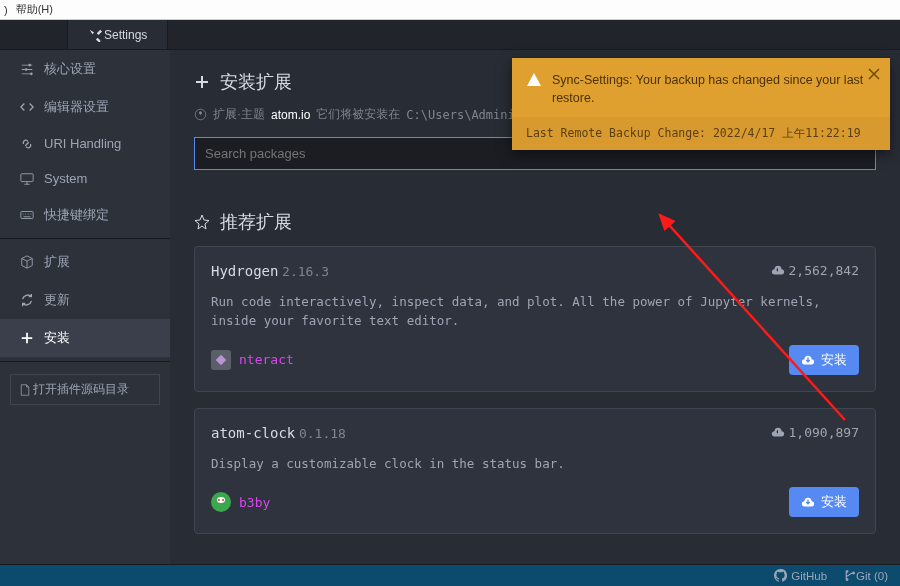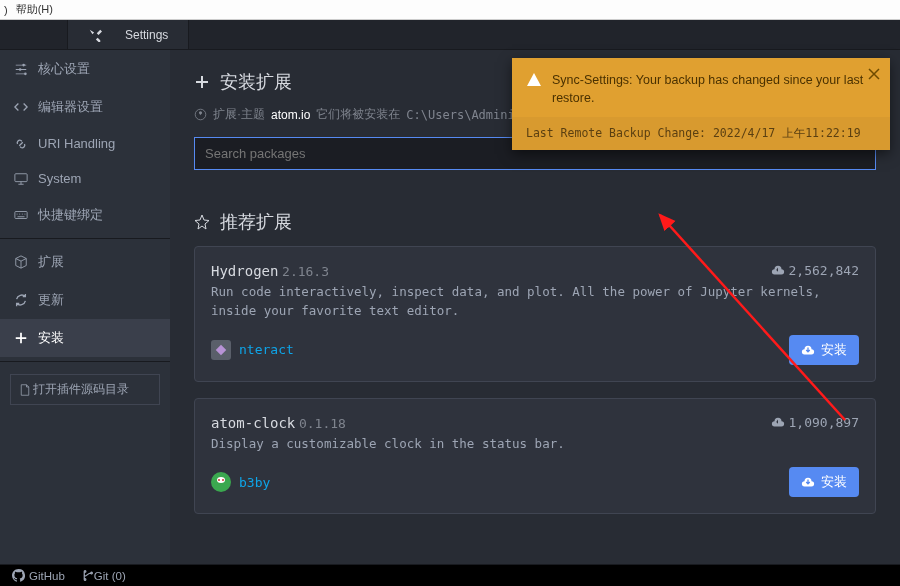--- a/index.html
+++ b/index.html
@@ -1,49 +1,49 @@
 <!DOCTYPE html>
 <html><head>
 <meta charset="utf-8">
 <style>
 * { margin: 0; padding: 0; box-sizing: border-box; }
 body { font-family: -apple-system, "Segoe UI", sans-serif; background: #1d1f23; color: #9da5b4; font-size: 13px; width: 900px; height: 586px; overflow: hidden; position: relative; }
 .menu-bar { height: 20px; background: #fdfdfd; color: #333; font-size: 11px; display: flex; align-items: center; padding-left: 4px; border-bottom: 1px solid #ccc; }
 .menu-bar span { margin-right: 8px; }
 .tab-bar { height: 30px; background: #21242b; display: flex; border-bottom: 1px solid #181a1f; }
 .tab-spacer { width: 68px; border-right: 1px solid #181a1f; }
-.tab { display: flex; align-items: center; padding: 0 20px; background: #282c34; color: #d7dae0; font-size: 12px; border-right: 1px solid #181a1f; gap: 23px; }
+.tab { display: flex; align-items: center; padding: 0 20px; background: #282c34; color: #d7dae0; font-size: 12px; border-right: 1px solid #181a1f; gap: 2px; }
 .main { display: flex; height: calc(100% - 50px - 22px); }
 .sidebar { width: 170px; background: #2c313a; display: flex; flex-direction: column; }
-.side-item { display: flex; align-items: center; padding: 10px 14px; color: #9da5b4; gap: 10px; cursor: pointer; font-size: 13px; }
+.side-item { display: flex; align-items: center; padding: 10px 20px; color: #9da5b4; gap: 10px; cursor: pointer; font-size: 13px; }
 .side-item.active { background: #3a3f4b; color: #fff; }
 .side-sep { height: 1px; background: #181a1f; margin: 4px 0; }
 .side-btn { margin: 8px 10px; border: 1px solid #404552; padding: 6px 8px; font-size: 12px; color: #9da5b4; background: transparent; display: flex; align-items: center; cursor: pointer; }
 .content { flex: 1; background: #282c34; padding: 20px 24px 0 24px; overflow: hidden; }
 .h-row { display: flex; align-items: center; gap: 10px; color: #d7dae0; font-size: 18px; margin-bottom: 12px; }
 .subtext { font-size: 12px; color: #7f848e; margin-bottom: 14px; display: flex; align-items: center; gap: 6px; }
 .subtext a { color: #ffffff; text-decoration: none; }
 .search-box { width: 100%; background: #1b1d23; border: 1px solid #568af2; color: #6a7180; padding: 8px 10px; font-size: 13px; margin-bottom: 30px; outline: none; }
 .card { background: #2f333d; border: 1px solid #404552; border-radius: 4px; padding: 16px; margin-bottom: 16px; position: relative; }
 .card-title { font-family: "SFMono-Regular", Consolas, monospace; font-size: 14px; color: #d7dae0; }
 .card-version { color: #7f848e; font-family: monospace; }
-.card-desc { font-family: "SFMono-Regular", Consolas, monospace; font-size: 12.5px; color: #9da5b4; margin-top: 4px; line-height: 1.5; }
+.card-desc { font-family: "SFMono-Regular", Consolas, monospace; font-size: 12.5px; color: #9da5b4; margin-top: 14px; line-height: 1.5; }
 .card-footer { display: flex; align-items: center; justify-content: space-between; margin-top: 14px; }
-.author { display: flex; align-items: center; gap: 8px; font-family: monospace; font-size: 13px; color: #0ea5e9; }
+.author { display: flex; align-items: center; gap: 8px; font-family: monospace; font-size: 13px; color: #d946ef; }
 .avatar { width: 20px; height: 20px; border-radius: 3px; background: #5a5f6a; display: inline-flex; align-items: center; justify-content: center; }
 .downloads { position: absolute; top: 16px; right: 16px; font-family: monospace; font-size: 13px; color: #9da5b4; display: flex; align-items: flex-start; gap: 4px; }
 .install-btn { background: #568af2; color: #fff; border: none; padding: 6px 12px; border-radius: 4px; font-size: 13px; display: flex; align-items: center; gap: 6px; cursor: pointer; }
 .notif { position: absolute; top: 58px; right: 10px; width: 378px; background: #e0a030; color: #3a2600; box-shadow: 0 4px 12px rgba(0,0,0,0.5); font-size: 12.5px; }
 .notif-head { display: flex; padding: 14px 14px 10px 14px; gap: 10px; position: relative; }
 .notif-msg { color: #4a3100; line-height: 1.4; }
 .notif-close { position: absolute; top: 10px; right: 10px; cursor: pointer; color: #6e4b00; }
 .notif-meta { background: #d89a2f; padding: 8px 14px; font-family: monospace; font-size: 11.5px; color: #5a3f11; line-height: 1.5; }
 .notif-btns { padding: 12px 14px; display: flex; flex-wrap: wrap; gap: 8px; }
 .nbtn { background: #c78b22; border: 1px solid #a06f18; color: #3a2a00; padding: 6px 10px; font-size: 12.5px; cursor: pointer; }
-.status-bar { position: absolute; bottom: 0; left: 0; right: 0; height: 22px; background: #000000; display: flex; align-items: center; justify-content: flex-start; padding: 0 12px; font-size: 11.5px; gap: 16px; border-top: 1px solid #181a1f; }
+.status-bar { position: absolute; bottom: 0; left: 0; right: 0; height: 22px; background: #0c4a6e; display: flex; align-items: center; justify-content: flex-end; padding: 0 12px; font-size: 11.5px; gap: 16px; border-top: 1px solid #181a1f; }
 .arrow { position: absolute; top: 210px; left: 655px; pointer-events: none; z-index: 5; }
 .ico { display: inline-block; width: 14px; }
 svg { display: block; }
 </style>
 </head>
 <body>
 
 <div class="menu-bar">
   <span>)</span>
   <span>帮助(H)</span>

